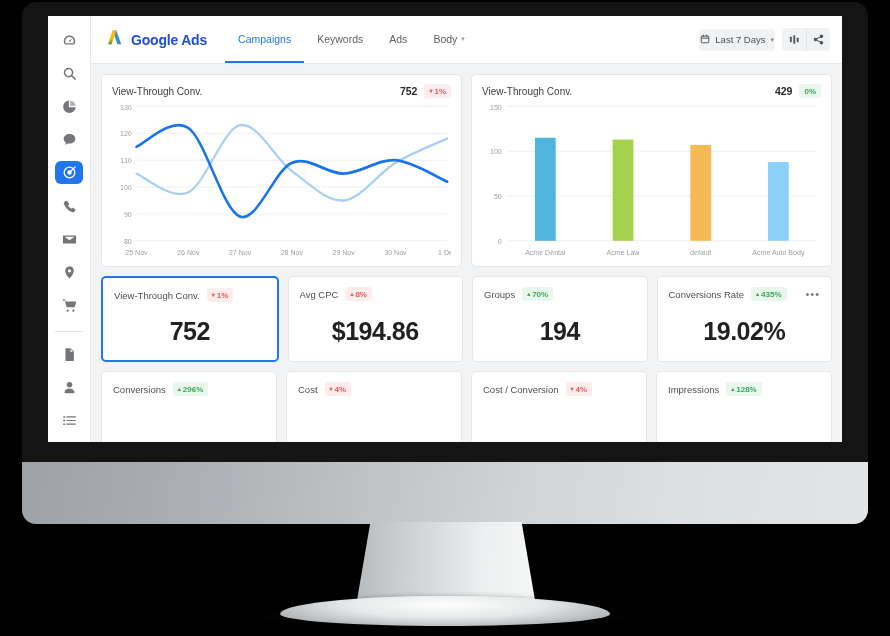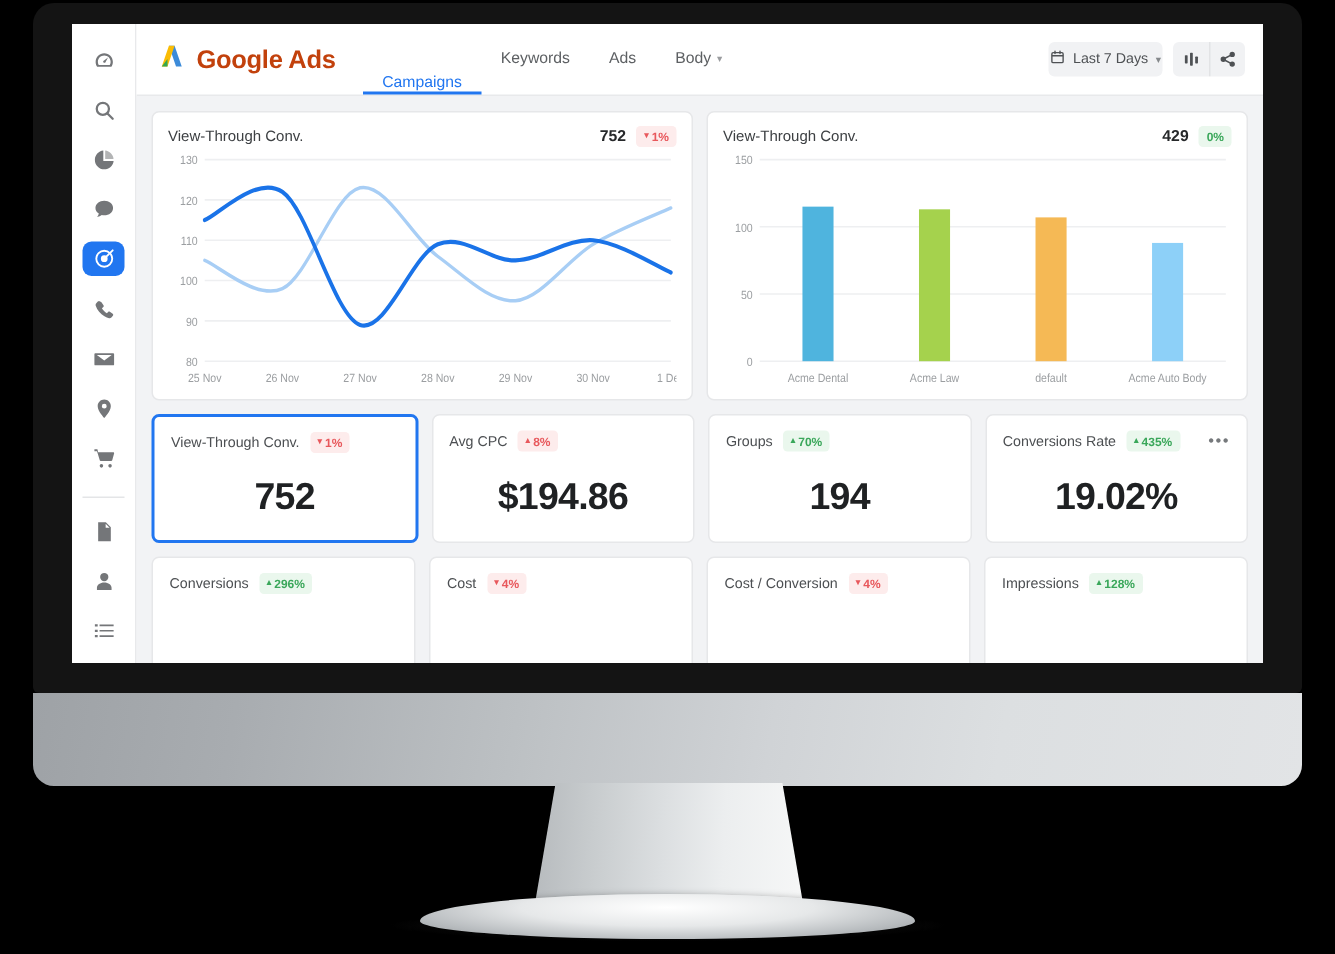--- a/index.html
+++ b/index.html
@@ -82,30 +82,30 @@
 
   
   .topbar {
     height: 48px; flex: 0 0 48px;
     background: #ffffff;
     border-bottom: 1px solid #e8e9eb;
     display: flex; align-items: center;
     padding: 0 12px 0 14px;
   }
   .brand { display: flex; align-items: center; gap: 7px; margin-right: 18px; }
-  .brand-name { font-size: 17px; font-weight: bold; color: #c2410c; letter-spacing: -.2px; white-space: nowrap; }
+  .brand-name { font-size: 14px; font-weight: bold; color: #1d4ed8; letter-spacing: -.2px; white-space: nowrap; }
   .navtabs { display: flex; align-items: center; height: 100%; gap: 0; }
   .navtab {
     font-size: 10.5px; color: #5d6063;
     padding: 0 13px; height: 100%;
     display: flex; align-items: center;
     border-bottom: 2px solid transparent;
     cursor: pointer; white-space: nowrap;
   }
-  .navtab.active { color: #2176f0; border-bottom-color: #2176f0; align-items: flex-end; }
+  .navtab.active { color: #2176f0; border-bottom-color: #2176f0; }
   .navtab .caret { margin-left: 4px; font-size: 7px; color: #9a9c9f; }
   .topbar-right { margin-left: auto; display: flex; align-items: center; gap: 7px; }
   .daterange {
     display: flex; align-items: center; gap: 5px;
     background: #f1f2f4; border-radius: 4px;
     padding: 5px 1px; font-size: 9.5px; color: #4e5154;
     cursor: pointer; white-space: nowrap;
   }
   .daterange .caret { font-size: 7px; color: #85888b; }
   .iconbtn-group { display: flex; background: #f1f2f4; border-radius: 4px; overflow: hidden; }

